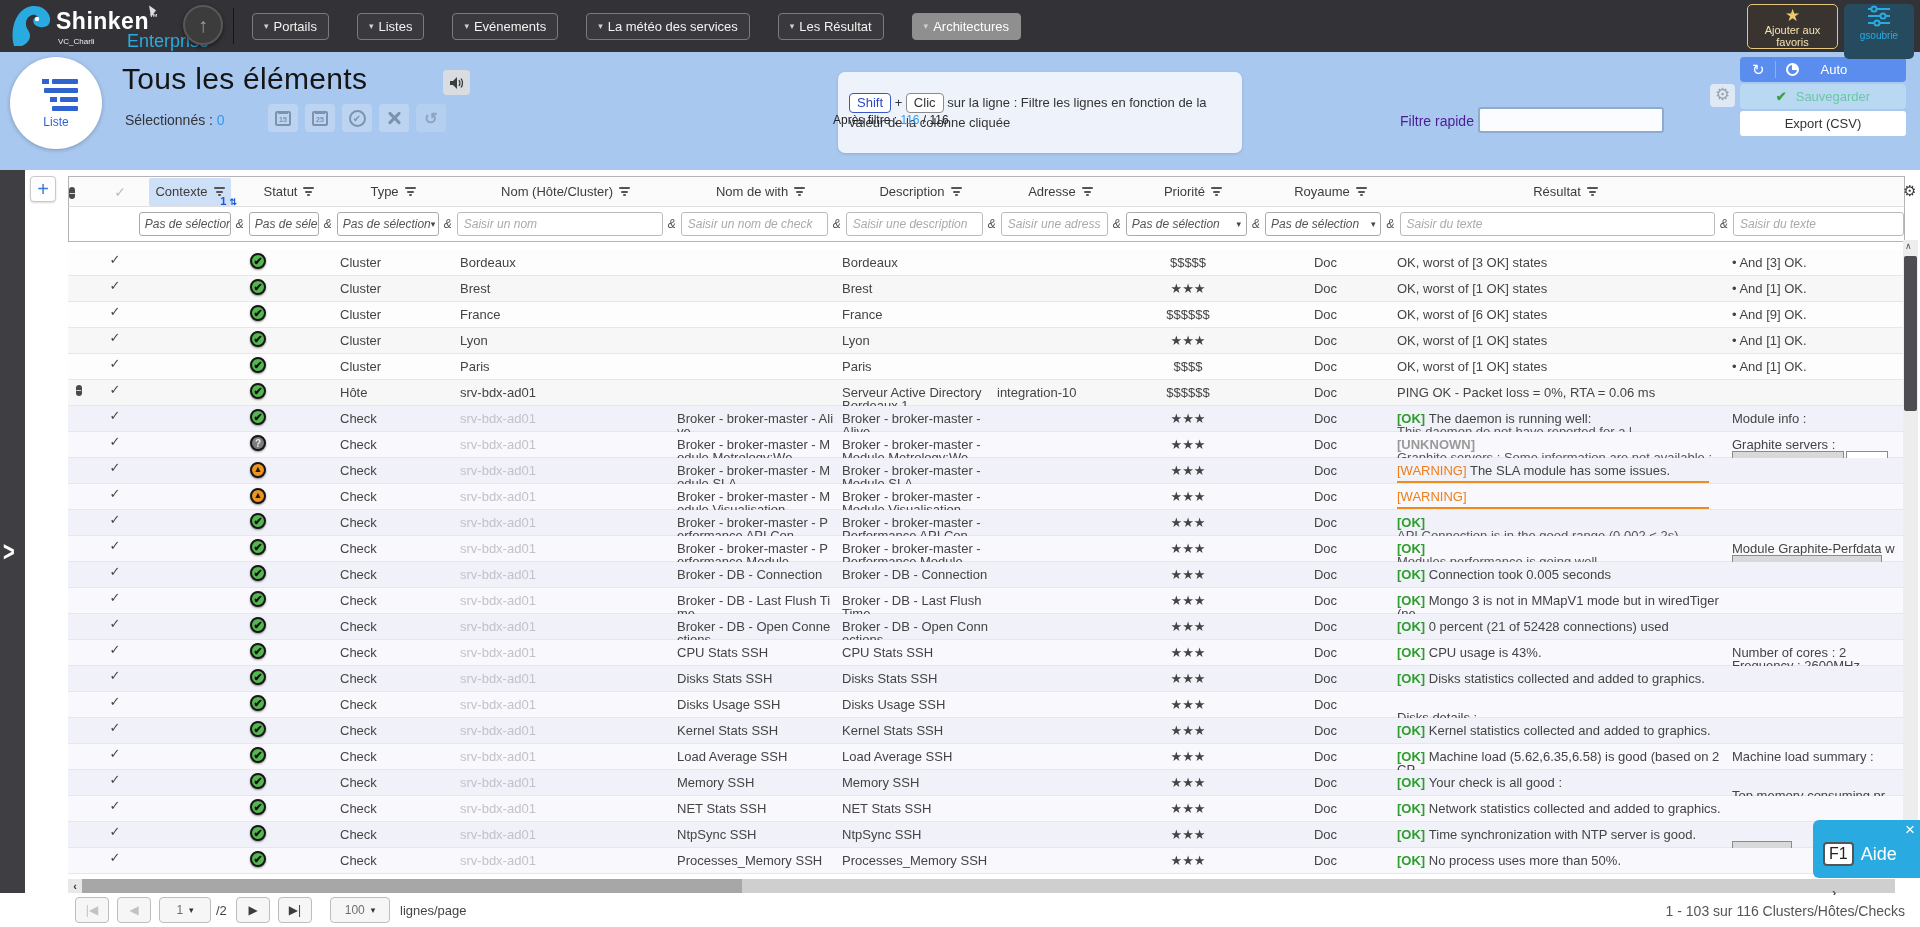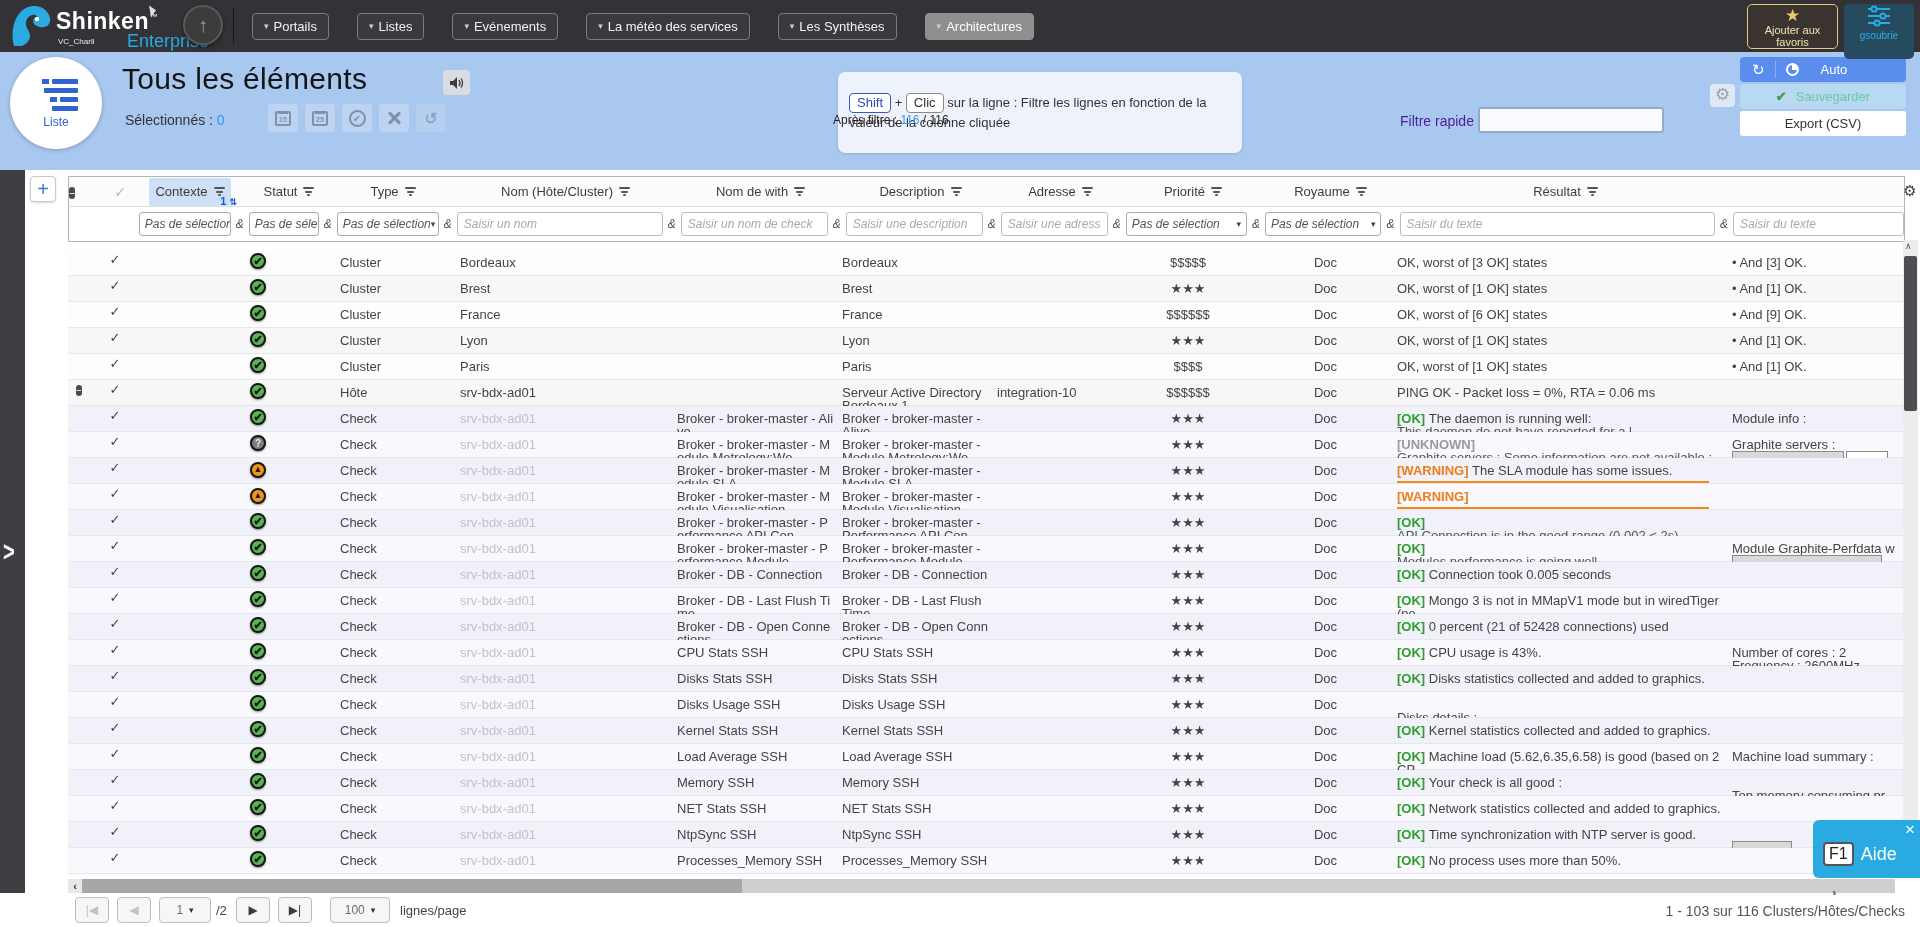--- a/index.html
+++ b/index.html
@@ -98,21 +98,21 @@
 .cell{height:26px;overflow:hidden;font-size:13px;line-height:13px;padding-top:6px;color:#444;word-break:break-all;padding-right:8px}
 .cell.cc{padding-top:3px}
 .cell.lft{padding-left:8px}
 .mut{color:#c2c2ca}
 .si{width:16px;height:16px;border-radius:50%;border:2px solid #161616;box-shadow:0 1px 2px rgba(0,0,0,.45);display:inline-flex;align-items:center;justify-content:center;font-size:11px;font-weight:bold;margin-left:6px}
 .si.ok{background:#55b74f;color:#111}
 .si.unknown{background:#7d7d7d;color:#e9e9e9;font-size:10px}
 .si.warning{background:#ef941c;color:#1c1c1c;font-size:9px}
 .exp-minus{width:13px;height:13px;background:#4a4a4a;border-radius:3px;color:#fff;font-size:10px;line-height:12px;text-align:center;margin:7px 0 0 8px}
 .tagOK{color:#2f9e2f;font-weight:bold}
-.tagWARNING{color:#ef7d18;font-weight:bold}
+.tagWARNING{color:#ef7d18;font-weight:normal}
 .tagUNKNOWN{color:#9a9a9a;font-weight:bold}
 .r2{color:#555}
 .warnline{height:0;border-top:2px solid #ef8c1e;margin-top:4px;width:312px}
 .bar{display:inline-block;height:11px;background:#d9d9d9;border:1px solid #8a8a8a;vertical-align:top;margin-right:2px}
 .bar.b2{background:#fff;width:42px}
 .bar.b1{width:112px}
 .bar.wide{width:150px}
 .bar.small{width:60px}
 
 
@@ -179,21 +179,21 @@
         <div class="nav-btn">
           <span class="caret">▾</span>
           <span>Evénements</span>
         </div>
         <div class="nav-btn">
           <span class="caret">▾</span>
           <span>La météo des services</span>
         </div>
         <div class="nav-btn">
           <span class="caret">▾</span>
-          <span>Les Synthèses</span>
+          <span>Les Résultat</span>
         </div>
         <div class="nav-btn active">
           <span class="caret">▾</span>
           <span>Architectures</span>
         </div>
       </div>
     <div class="nav-right">
       <div class="fav-btn">
         <div class="star">★</div>
         <div>Ajouter aux favoris</div>

